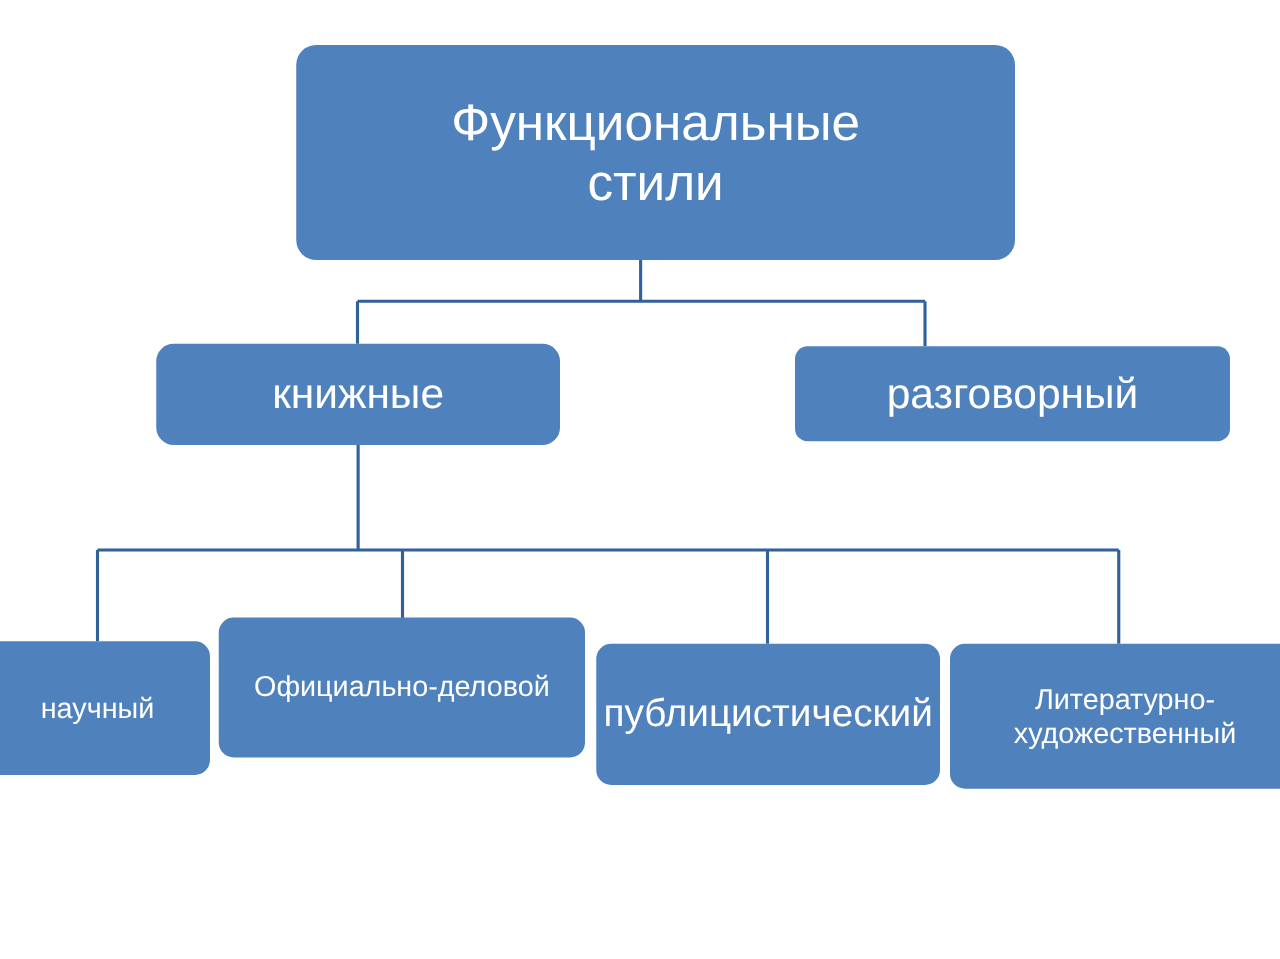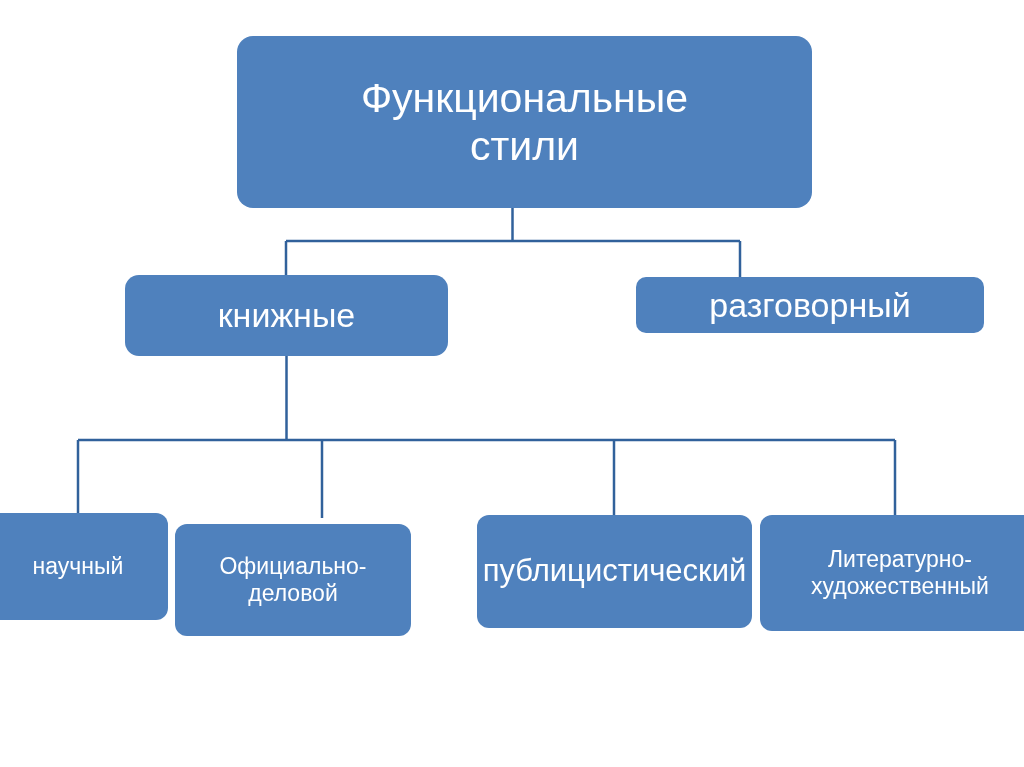--- a/index.html
+++ b/index.html
@@ -58,38 +58,38 @@
     left: 125px;
     top: 275px;
     width: 323px;
     height: 81px;
     font-size: 34px;
   }
   #node-colloquial {
     left: 636px;
     top: 277px;
     width: 348px;
-    height: 56px;
+    height: 76px;
     font-size: 34px;
     border-radius: 10px;
   }
 
   
   #node-scientific {
     left: -12px;
     top: 513px;
     width: 180px;
     height: 107px;
     font-size: 23px;
     border-radius: 12px;
   }
   #node-official {
     left: 175px;
-    top: 524px;
-    width: 236px;
+    top: 494px;
+    width: 293px;
     height: 112px;
     font-size: 23px;
     border-radius: 12px;
   }
   #node-publicistic {
     left: 477px;
     top: 515px;
     width: 275px;
     height: 113px;
     font-size: 31px;

